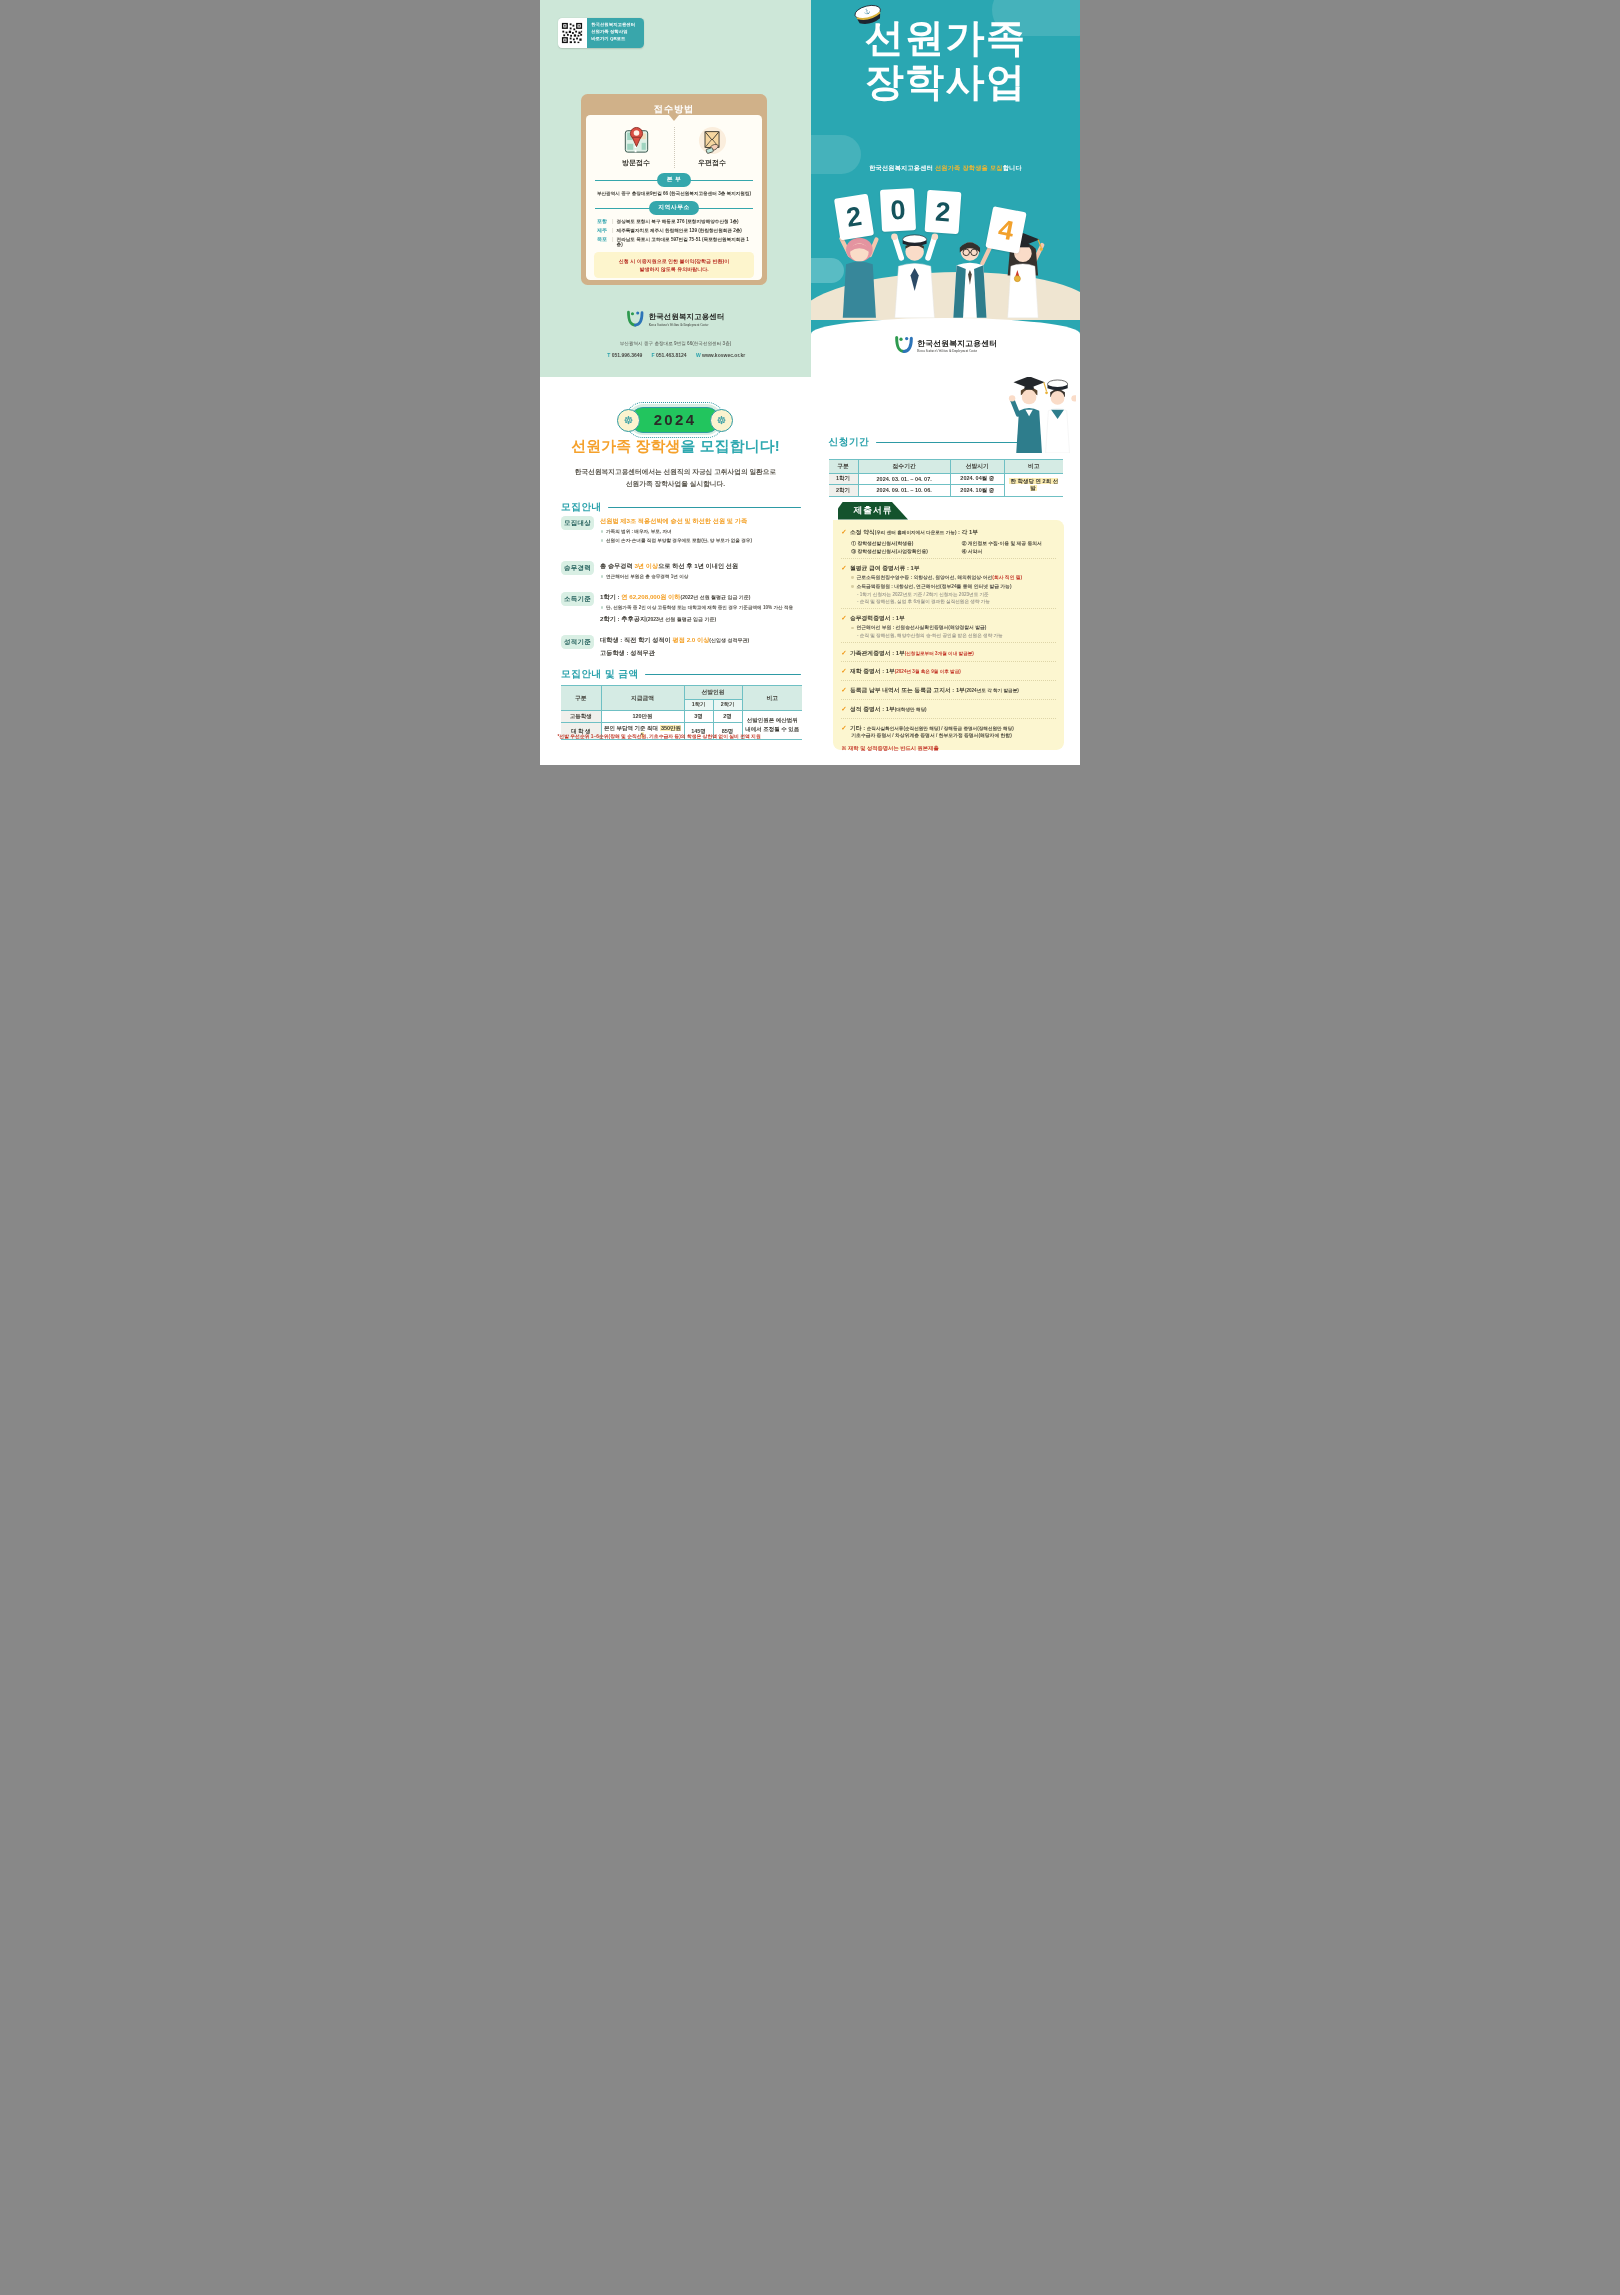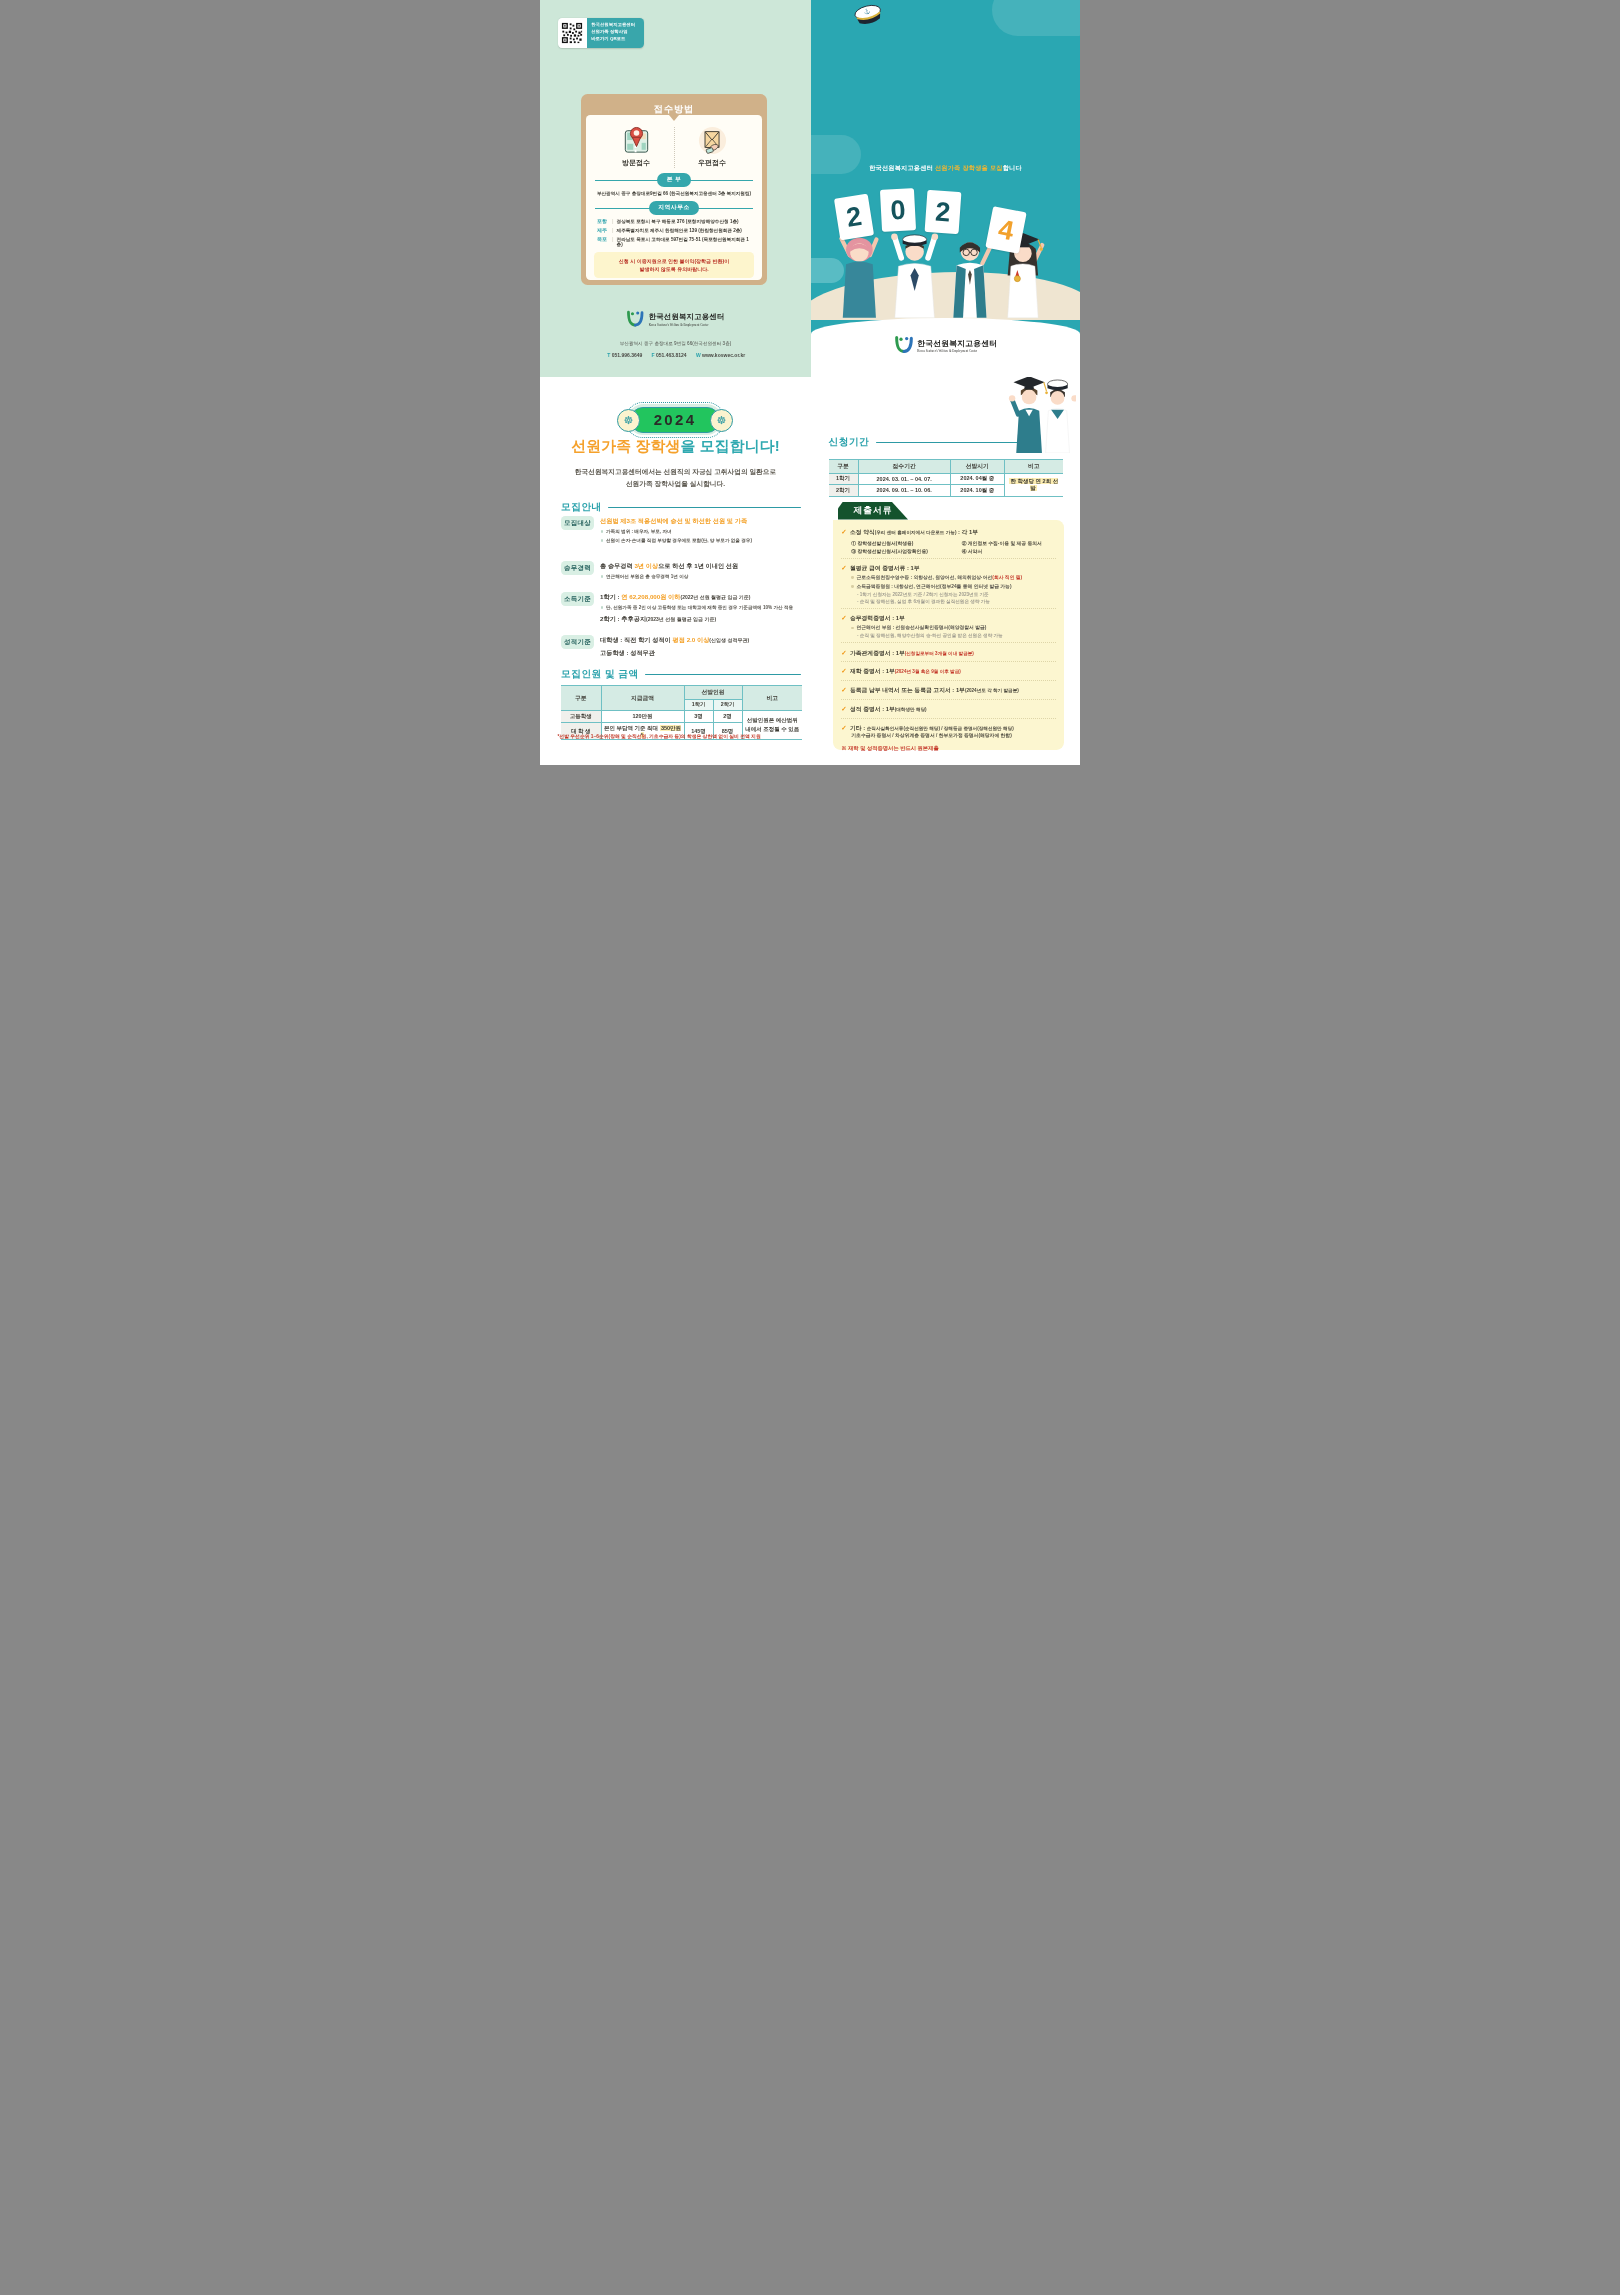--- a/index.html
+++ b/index.html
@@ -299,20 +299,24 @@
     <div class="cloud c3"></div>
 
     <div class="abs cover-hat">
       <svg width="29.5" height="21" viewBox="0 0 70 50">
         <ellipse cx="35" cy="17" rx="31" ry="15" fill="#fff" stroke="#1d2530" stroke-width="2"></ellipse>
         <path d="M6,22 Q35,36 64,22 L63,28 Q35,42 7,28 Z" fill="#d9b23c"></path>
         <path d="M7,27 Q35,41 63,27 L60,38 Q35,50 10,38 Z" fill="#1d2530"></path>
         <text x="35" y="20" text-anchor="middle" font-size="13" fill="#1d2530">⚓</text>
       </svg>
     </div>
+    <div class="abs cover-title">
+      <div>선원가족</div>
+      <div>장학사업</div>
+    </div>
     <div class="abs cover-sub">
       <span>한국선원복지고용센터 </span><span class="hl">선원가족 장학생을 모집</span><span>합니다</span>
     </div>
 
     <div class="abs scene">
       <div class="sand"></div>
       <svg class="ppl" width="269" height="87" viewBox="0 0 584 188">
 
         <path d="M84,52 L66,16" stroke="#f3c7ae" stroke-width="9" stroke-linecap="round"></path>
         <path d="M128,52 L142,18" stroke="#f3c7ae" stroke-width="9" stroke-linecap="round"></path>
@@ -441,21 +445,21 @@
 
     <div class="info-item" style="top:258px;">
       <div class="ilabel">성적기준</div>
       <div class="icontent">
         <div class="imain"><span>대학생 : 직전 학기 성적이 </span><span class="o">평점 2.0 이상</span><span class="paren">(신입생 성적무관)</span></div>
         <div class="isub">고등학생 : 성적무관</div>
       </div>
     </div>
 
     <div class="abs sec bl-quota-title">
-      <span class="t">모집인원 및 금액</span>
+      <span class="t">모집안내 및 금액</span>
       <span class="rule"></span>
     </div>
 
     <table class="grid abs bl-table">
       <colgroup>
           <col style="width:40px">
           <col style="width:83px">
           <col style="width:29px">
           <col style="width:29px">
           <col style="width:60px">

